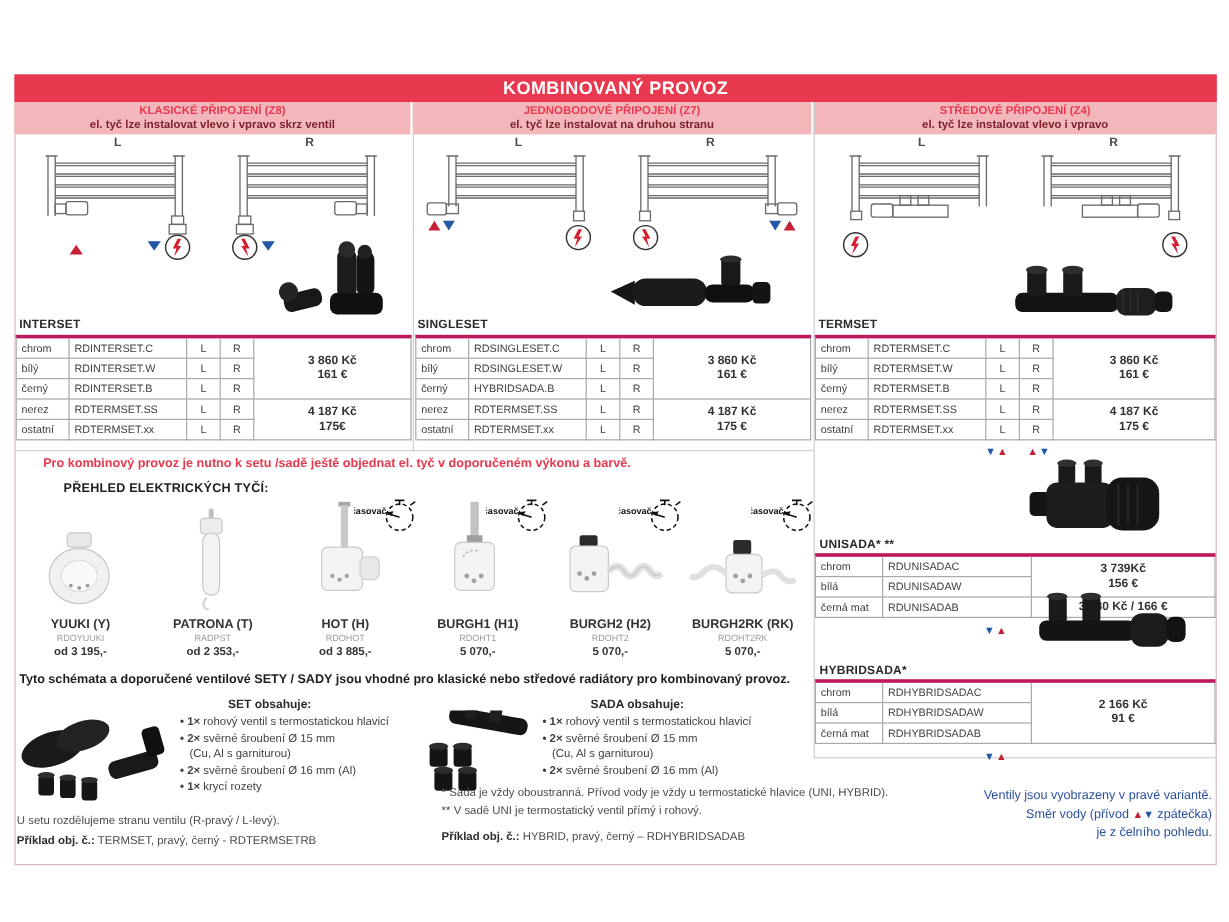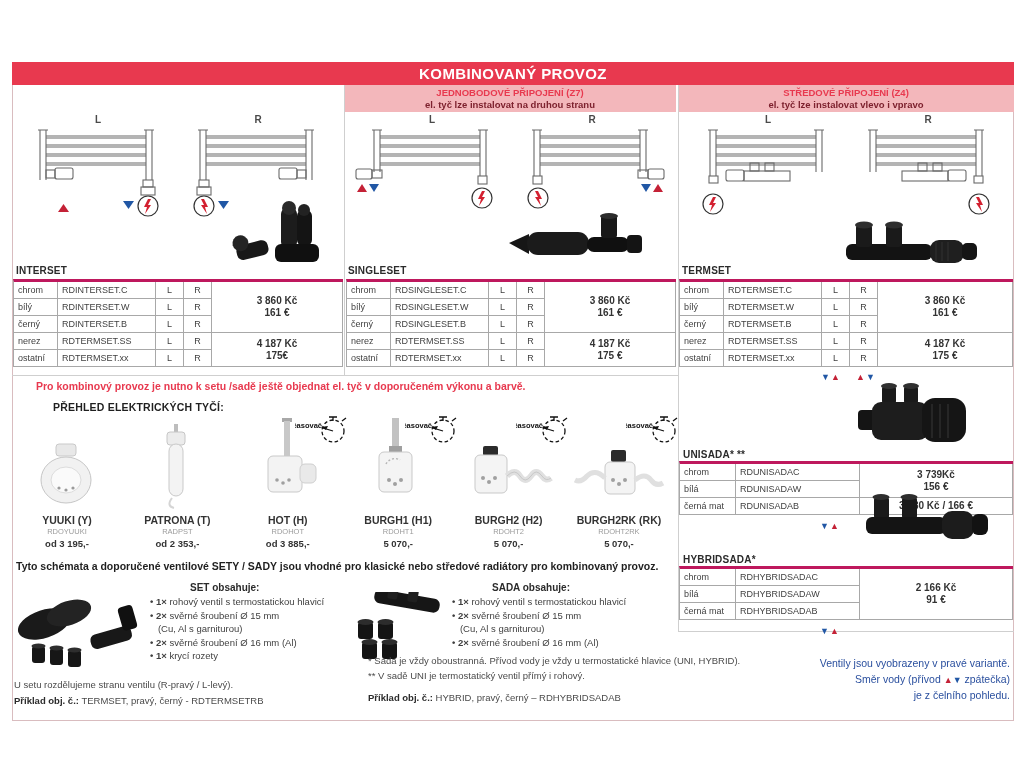--- a/index.html
+++ b/index.html
@@ -77,20 +77,24 @@
 </style>
 </head>
 <body>
 
 <div class="page">
 
   <div class="outer-frame"></div>
 
   <div class="title-bar">KOMBINOVANÝ PROVOZ</div>
 
+  <div class="colhead" style="left:12px;width:332px;">
+    <div class="h1">KLASICKÉ PŘIPOJENÍ (Z8)</div>
+    <div class="h2">el. tyč lze instalovat vlevo i vpravo skrz ventil</div>
+  </div>
   <div class="colhead" style="left:344px;width:334px;">
     <div class="h1">JEDNOBODOVÉ PŘIPOJENÍ (Z7)</div>
     <div class="h2">el. tyč lze instalovat na druhou stranu</div>
   </div>
   <div class="colhead" style="left:678px;width:336px;border-right:none;">
     <div class="h1">STŘEDOVÉ PŘIPOJENÍ (Z4)</div>
     <div class="h2">el. tyč lze instalovat vlevo i vpravo</div>
   </div>
 
   <div class="vline" style="left:344px;top:85px;width:1px;height:291px;"></div>
@@ -267,21 +271,21 @@
       <div class="cell">RDSINGLESET.C</div>
       <div class="cell lr">L</div>
       <div class="cell lr">R</div>
 
       <div class="cell">bílý</div>
       <div class="cell">RDSINGLESET.W</div>
       <div class="cell lr">L</div>
       <div class="cell lr">R</div>
 
       <div class="cell">černý</div>
-      <div class="cell">RDSINGLESET.B</div>
+      <div class="cell">HYBRIDSADA.B</div>
       <div class="cell lr">L</div>
       <div class="cell lr">R</div>
 
       <div class="cell">nerez</div>
       <div class="cell">RDTERMSET.SS</div>
       <div class="cell lr">L</div>
       <div class="cell lr">R</div>
 
       <div class="cell">ostatní</div>
       <div class="cell">RDTERMSET.xx</div>

